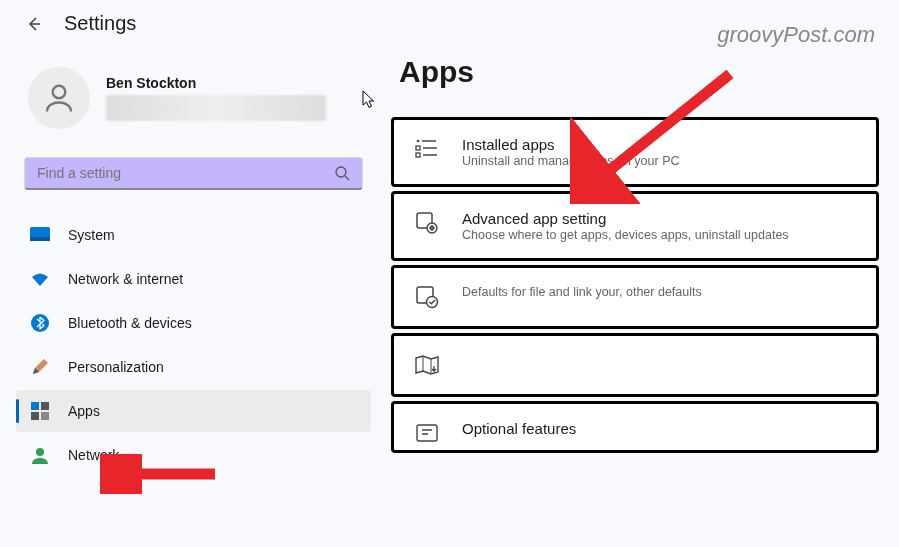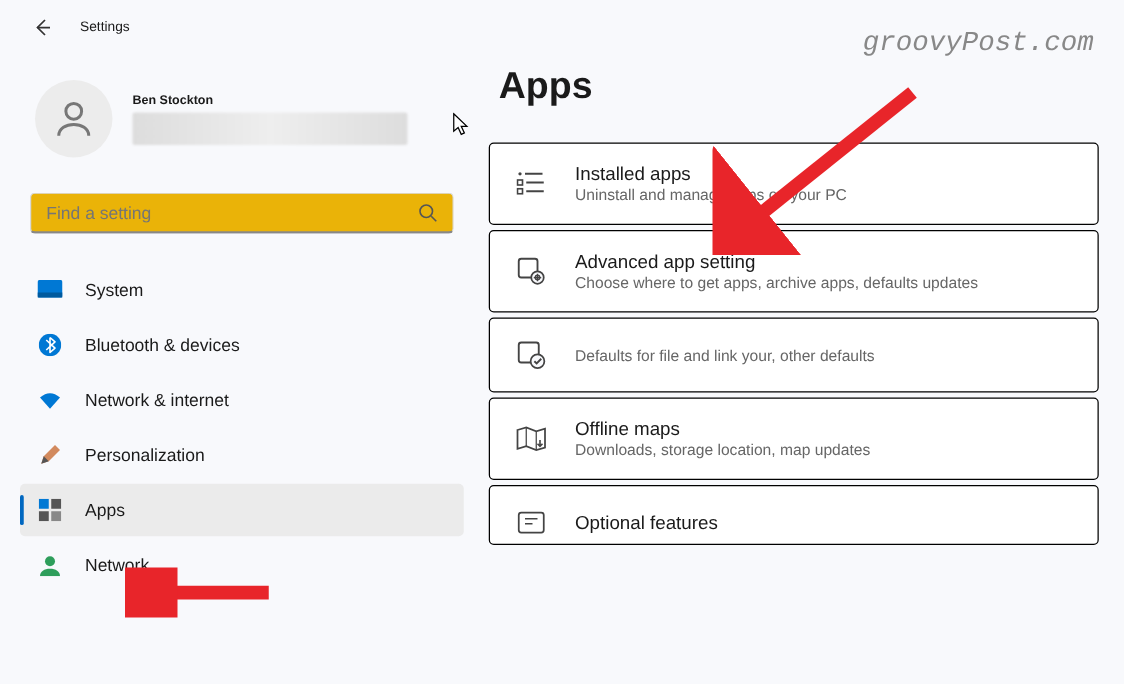--- a/index.html
+++ b/index.html
@@ -1,52 +1,52 @@
 <!DOCTYPE html>
 <html><head>
 <meta charset="utf-8">
 <style>
 * { box-sizing: border-box; margin: 0; padding: 0; font-family: 'Segoe UI', -apple-system, sans-serif; }
 body { width: 899px; height: 547px; background: #f8f9fc; overflow: hidden; position: relative; }
 
 .header { display: flex; align-items: center; padding: 12px 24px; gap: 20px; }
 .back-btn { width: 20px; height: 20px; display: flex; align-items: center; justify-content: center; cursor: pointer; }
-.header-title { font-size: 11px; font-weight: 400; color: #1a1a1a; }
+.header-title { font-size: 20px; font-weight: 400; color: #1a1a1a; }
 
 .layout { display: flex; padding: 0 16px; gap: 20px; }
 
 .sidebar { width: 355px; flex-shrink: 0; padding-top: 16px; }
 .profile { display: flex; align-items: center; gap: 16px; padding: 4px 12px 20px; }
 .avatar { width: 62px; height: 62px; border-radius: 50%; background: #ececec; display: flex; align-items: center; justify-content: center; }
 .profile-info { flex: 1; }
-.profile-name { font-size: 10px; font-weight: 600; color: #1a1a1a; }
+.profile-name { font-size: 14px; font-weight: 600; color: #1a1a1a; }
 .profile-blur { width: 220px; height: 26px; background: linear-gradient(90deg,#ddd,#eee,#ddd); border-radius: 2px; margin-top: 4px; filter: blur(1px); }
 
 .search-wrap { padding: 8px 8px 24px; }
-.search-box { display: flex; align-items: center; background: #eab308; border: 1px solid #d8d8d8; border-bottom: 2px solid #888; border-radius: 4px; padding: 7px 12px; }
+.search-box { display: flex; align-items: center; background: #c4b5fd; border: 1px solid #d8d8d8; border-bottom: 2px solid #888; border-radius: 4px; padding: 7px 12px; }
 .search-box input { flex: 1; border: none; outline: none; font-size: 14px; color: #555; background: transparent; }
 .search-icon { width: 16px; height: 16px; }
 
 .nav { display: flex; flex-direction: column; gap: 2px; }
 .nav-item { display: flex; align-items: center; gap: 18px; padding: 11px 14px; border-radius: 4px; cursor: pointer; position: relative; }
 .nav-item.active { background: #ebebeb; }
 .nav-item.active::before { content: ''; position: absolute; left: 0; top: 9px; bottom: 9px; width: 3px; background: #0067c0; border-radius: 2px; }
 .nav-icon { width: 20px; height: 20px; display: flex; align-items: center; justify-content: center; flex-shrink: 0; }
 .nav-label { font-size: 14px; color: #1a1a1a; }
 
 .main { flex: 1; padding-top: 8px; padding-right: 4px; }
 .page-title { font-size: 30px; font-weight: 600; color: #1a1a1a; margin-bottom: 28px; padding-left: 8px; }
 .cards { display: flex; flex-direction: column; gap: 4px; }
-.card { background: #fff; border: 1px solid #000000; border-radius: 4px; padding: 16px 20px; display: flex; align-items: center; gap: 22px; cursor: pointer; }
+.card { background: #fff; border: 3px solid #000000; border-radius: 4px; padding: 16px 20px; display: flex; align-items: flex-start; gap: 22px; cursor: pointer; }
 .card-icon { width: 26px; height: 26px; display: flex; align-items: center; justify-content: center; flex-shrink: 0; }
 .card-text { flex: 1; }
 .card-title { font-size: 15px; color: #1a1a1a; }
 .card-desc { font-size: 12.5px; color: #666; margin-top: 1px; }
 
-.watermark { position: absolute; top: 22px; right: 24px; font-family: Liberation Mono, monospace; font-style: italic; font-size: 22px; color: #888; }
+.watermark { position: absolute; top: 22px; right: 24px; font-family: Liberation Sans, sans-serif; font-style: italic; font-size: 22px; color: #888; }
 .cursor { position: absolute; left: 362px; top: 90px; pointer-events: none; }
 
 .arrow { position: absolute; pointer-events: none; }
 .arrow-1 { left: 570px; top: 64px; }
 .arrow-2 { left: 100px; top: 454px; }
 </style>
 </head>
 <body>
 
 <div class="header">
@@ -91,34 +91,34 @@
         <span class="nav-icon">
           <svg width="20" height="16" viewBox="0 0 20 16">
               <rect x="0" y="0" width="20" height="14" rx="1.5" fill="#0078d4"></rect>
               <rect x="0" y="10" width="20" height="4" rx="0" fill="#005a9e"></rect>
             </svg>
         </span>
         <span class="nav-label">System</span>
       </div>
       <div class="nav-item">
         <span class="nav-icon">
+          <svg width="20" height="16" viewBox="0 0 20 16">
+              <path d="M10 15 L2 6 Q10 -1 18 6 Z" fill="#0078d4"></path>
+            </svg>
+        </span>
+        <span class="nav-label">Network &amp; internet</span>
+      </div>
+      <div class="nav-item">
+        <span class="nav-icon">
           <svg width="18" height="18" viewBox="0 0 18 18">
               <circle cx="9" cy="9" r="9" fill="#0078d4"></circle>
               <path d="M9 3v12l4-3.5L6 5m0 8l7-6.5L9 3" stroke="#fff" stroke-width="1.3" fill="none" stroke-linejoin="round"></path>
             </svg>
         </span>
         <span class="nav-label">Bluetooth &amp; devices</span>
-      </div>
-      <div class="nav-item">
-        <span class="nav-icon">
-          <svg width="20" height="16" viewBox="0 0 20 16">
-              <path d="M10 15 L2 6 Q10 -1 18 6 Z" fill="#0078d4"></path>
-            </svg>
-        </span>
-        <span class="nav-label">Network &amp; internet</span>
       </div>
       <div class="nav-item">
         <span class="nav-icon">
           <svg width="20" height="20" viewBox="0 0 20 20">
               <path d="M3 17l2-6 9-9 4 4-9 9-6 2z" fill="#d28a5e"></path>
               <path d="M3 17l2-6 4 4-6 2z" fill="#555"></path>
             </svg>
         </span>
         <span class="nav-label">Personalization</span>
       </div>
@@ -168,21 +168,21 @@
         <span class="card-icon">
           <svg width="24" height="24" viewBox="0 0 24 24">
               <rect x="2" y="2" width="15" height="15" rx="2" fill="none" stroke="#444" stroke-width="1.5"></rect>
               <circle cx="17" cy="17" r="5" fill="#f8f9fc" stroke="#444" stroke-width="1.4"></circle>
               <path d="M17 14v6M14 17h6" stroke="#444" stroke-width="1"></path>
               <circle cx="17" cy="17" r="1.8" fill="none" stroke="#444" stroke-width="1.2"></circle>
             </svg>
         </span>
         <div class="card-text">
           <div class="card-title">Advanced app setting</div>
-          <div class="card-desc">Choose where to get apps, archive apps, defaults updates</div>
+          <div class="card-desc">Choose where to get apps, devices apps, uninstall updates</div>
         </div>
       </div>
       <div class="card">
         <span class="card-icon">
           <svg width="24" height="24" viewBox="0 0 24 24">
               <rect x="2" y="2" width="16" height="16" rx="2" fill="none" stroke="#444" stroke-width="1.5"></rect>
               <circle cx="17" cy="17" r="5.5" fill="#f8f9fc" stroke="#444" stroke-width="1.4"></circle>
               <path d="M14.5 17l1.8 1.8L20 15" stroke="#444" stroke-width="1.5" fill="none"></path>
             </svg>
         </span>
@@ -191,24 +191,20 @@
         </div>
       </div>
       <div class="card">
         <span class="card-icon">
           <svg width="26" height="22" viewBox="0 0 26 22">
               <path d="M2 4l7-2 8 3 7-2v15l-7 2-8-3-7 2z" fill="none" stroke="#444" stroke-width="1.4"></path>
               <path d="M9 2v15M17 5v15" stroke="#444" stroke-width="1"></path>
               <path d="M20 12v5m-2-2l2 2 2-2" stroke="#444" stroke-width="1.3" fill="none"></path>
             </svg>
         </span>
-        <div class="card-text">
-          <div class="card-title">Offline maps</div>
-          <div class="card-desc">Downloads, storage location, map updates</div>
-        </div>
       </div>
       <div class="card" style="padding-bottom:4px">
         <span class="card-icon">
           <svg width="24" height="20" viewBox="0 0 24 20">
               <rect x="2" y="2" width="20" height="16" rx="2" fill="none" stroke="#444" stroke-width="1.4"></rect>
               <path d="M7 7h10M7 11h6" stroke="#444" stroke-width="1.3"></path>
             </svg>
         </span>
         <div class="card-text">
           <div class="card-title">Optional features</div>

